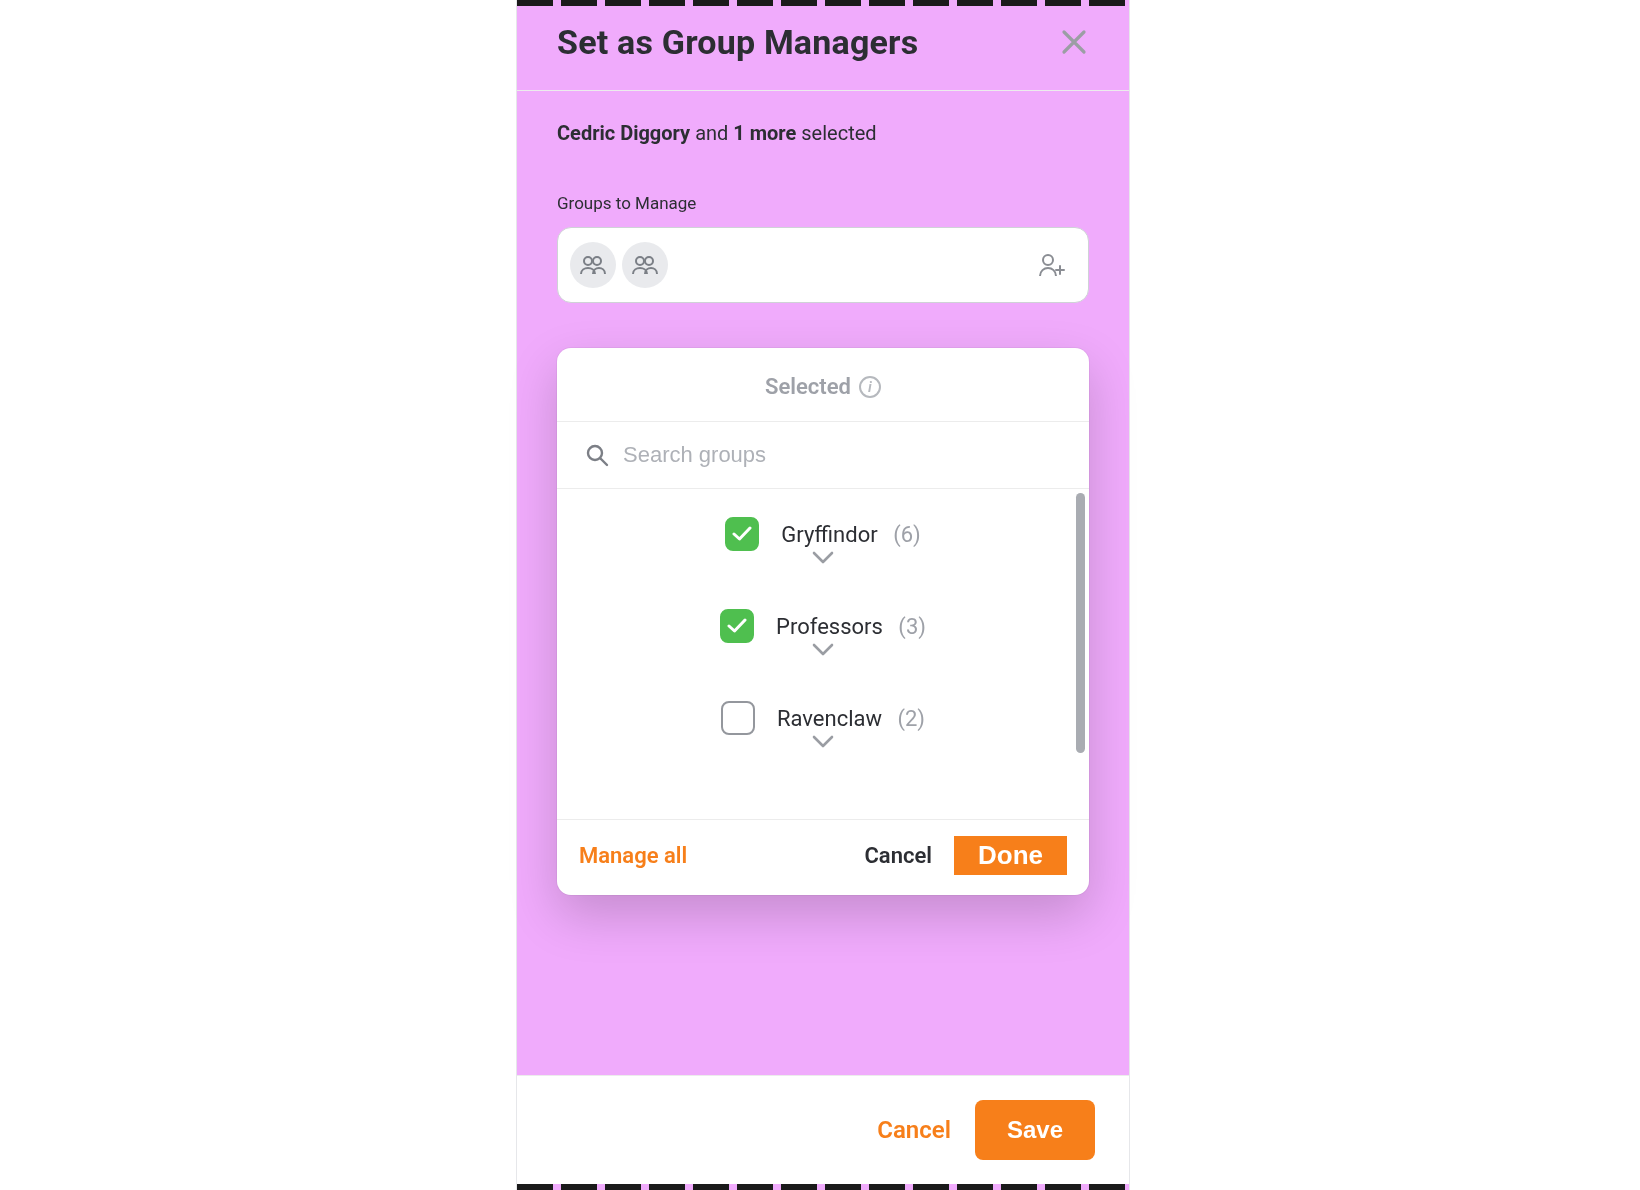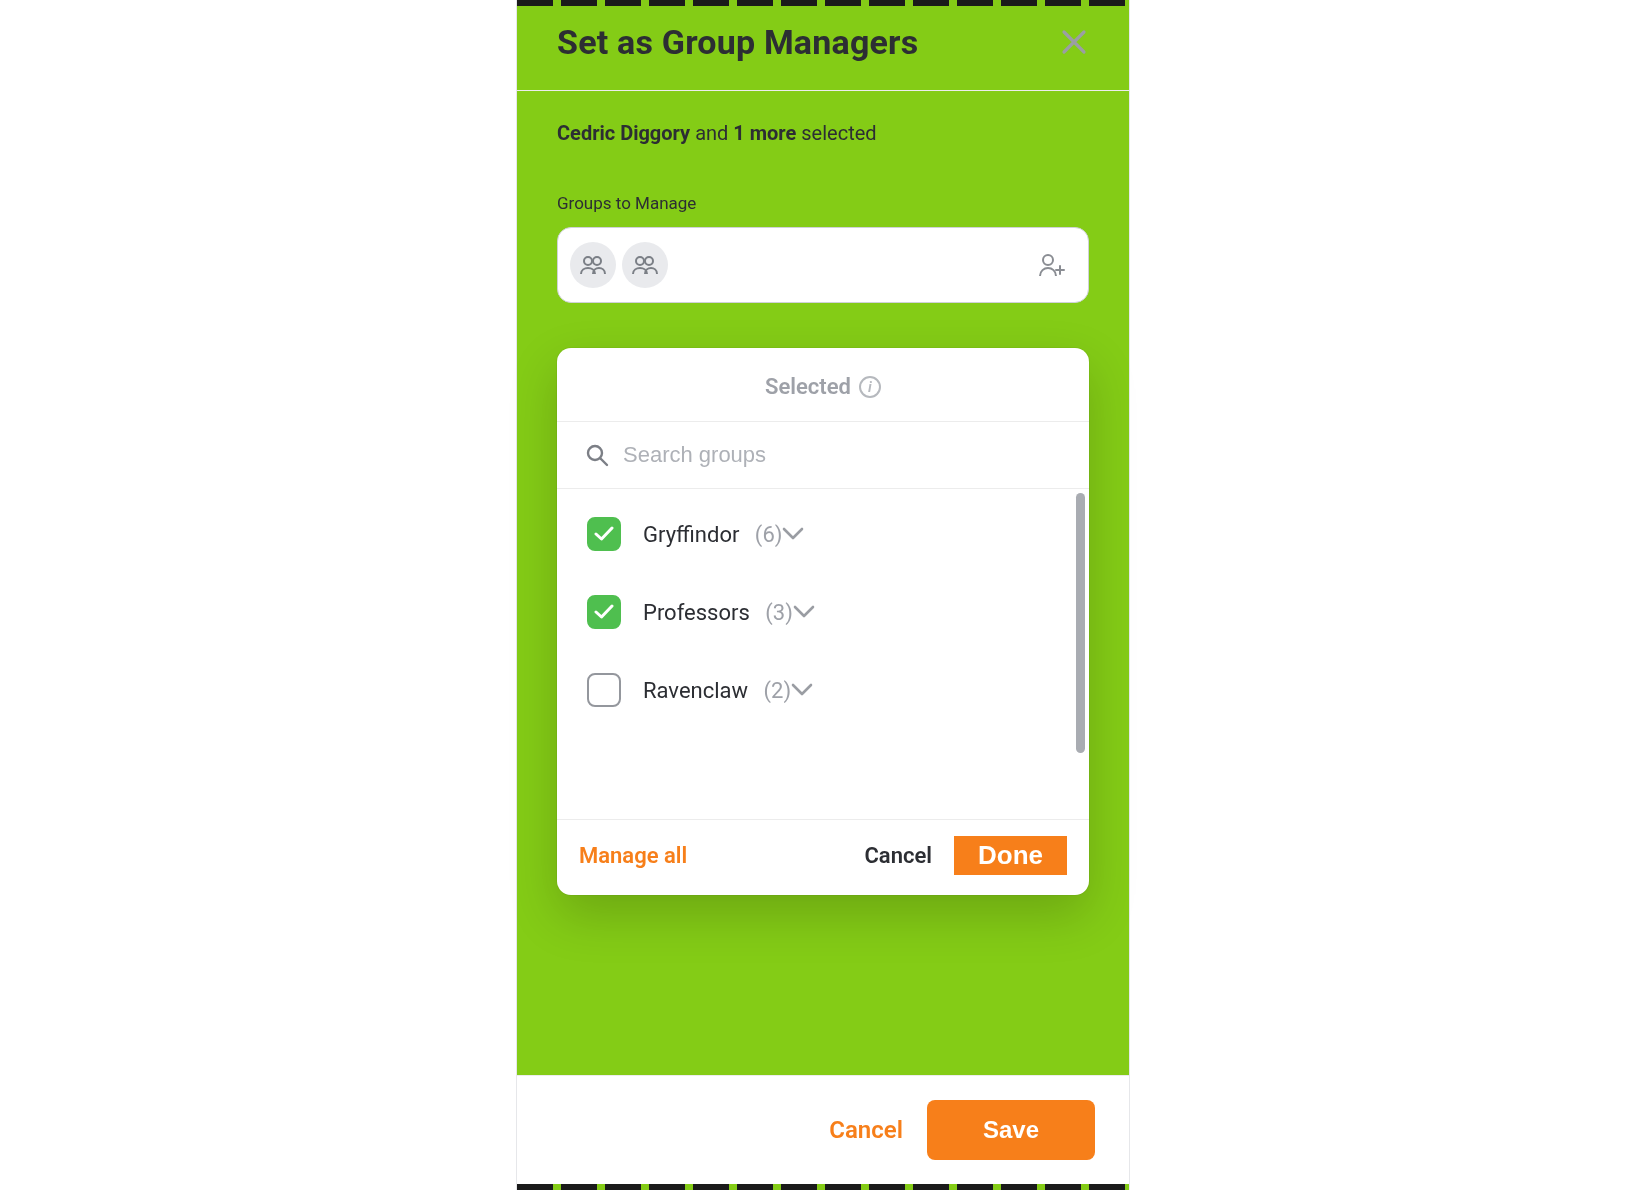--- a/index.html
+++ b/index.html
@@ -17,21 +17,21 @@
       height: 1190px;
     }
     .panel {
       position: absolute;
       left: 516px;
       top: 0;
       width: 614px;
       height: 1190px;
       border-left: 1px solid #e6e7ea;
       border-right: 1px solid #e6e7ea;
-      background: #84cc16;
+      background: #f0abfc;
     }
     .dashed-edge {
       position: absolute;
       top: 0;
       width: 614px;
       height: 6px;
       background-image: repeating-linear-gradient(90deg,#1a1a1a 0,#1a1a1a 36px,transparent 36px,transparent 44px);
     }
     .dashed-edge.bottom { top: auto; bottom: 0; }
     
@@ -107,22 +107,23 @@
     .search-row input::placeholder { color:#aeb1b7; }
     .list-wrap {
       position:relative;
       height: 330px; 
       overflow:hidden;
     }
     .list {
       padding: 6px 24px 6px 24px;
     }
     .row {
-      display:flex; align-items:center; justify-content:flex-start;
+      display:flex; align-items:center; justify-content:flex-end;
       padding: 22px 6px;
+      flex-direction: column;
     }
     .row-left { display:flex; align-items:center; gap:22px; }
     .chk {
       width:34px; height:34px; border-radius:8px;
       border:2px solid #94979d; background:#fff;
       display:flex; align-items:center; justify-content:center;
       cursor:pointer;
     }
     .chk.checked { background:#4fbf4f; border-color:#4fbf4f; }
     .chk svg { display:none; }
@@ -152,21 +153,21 @@
     
     .panel-footer {
       position:absolute; left:0; right:0; bottom:6px;
       border-top:1px solid #ececec;
       display:flex; justify-content:flex-end; align-items:center;
       gap:24px;
       padding: 24px 34px;
       background:#fff;
     }
     .panel-footer .link-btn { font-size:24px; }
-    .panel-footer .primary-btn { font-size:24px; padding:16px 56px; border-radius:8px; }
+    .panel-footer .primary-btn { font-size:24px; padding:16px 32px; border-radius:8px; }
   </style>
 </head>
 <body>
 
 <div class="screen-wrap">
   <div class="panel">
     <div class="dashed-edge"></div>
 
     <div class="panel-header">
       <h1>Set as Group Managers</h1>

